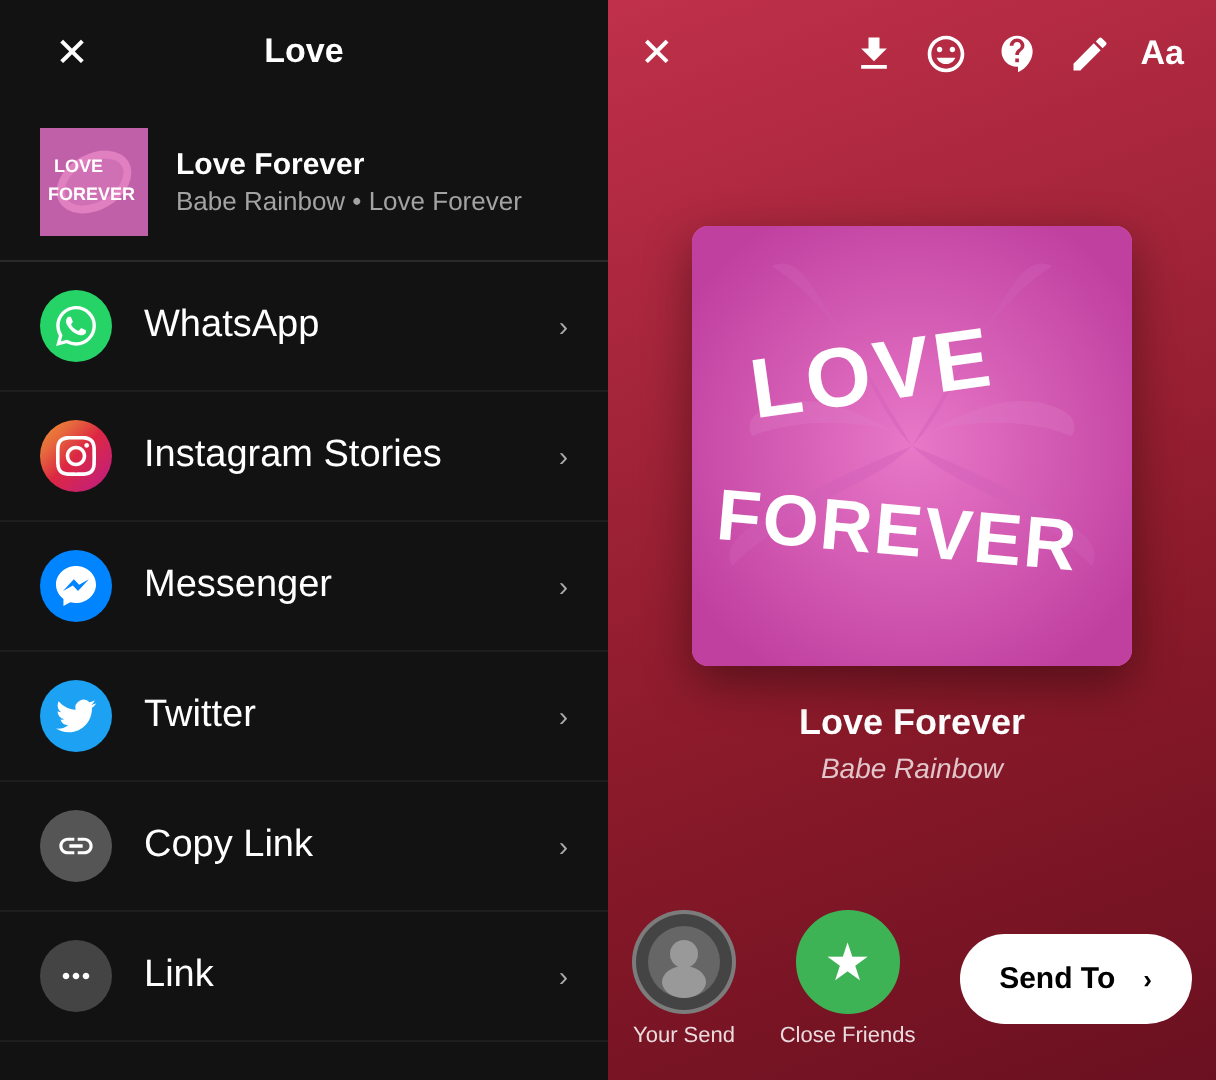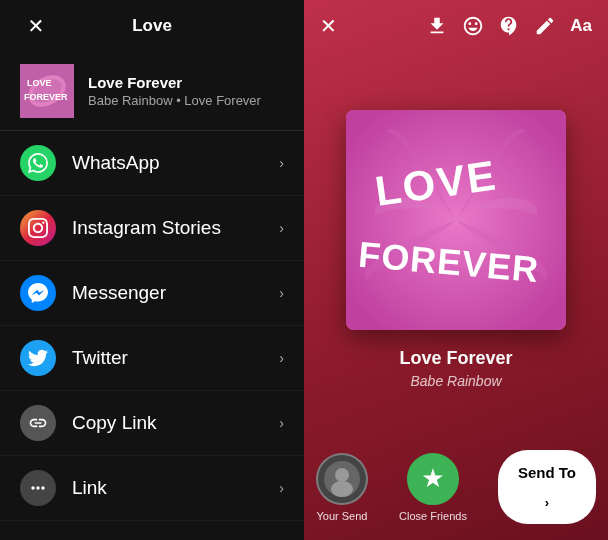--- a/index.html
+++ b/index.html
@@ -233,21 +233,20 @@
       color: #000;
       border: none;
       border-radius: 30px;
       padding: 14px 20px;
       font-size: 15px;
       font-weight: 600;
       cursor: pointer;
       display: flex;
       align-items: center;
       gap: 14px;
-      flex-direction: column;
     }
 
     .send-to-btn .chevron-right {
       font-size: 13px;
     }
 
     
     .mini-art-bg {
       width: 54px;
       height: 54px;

